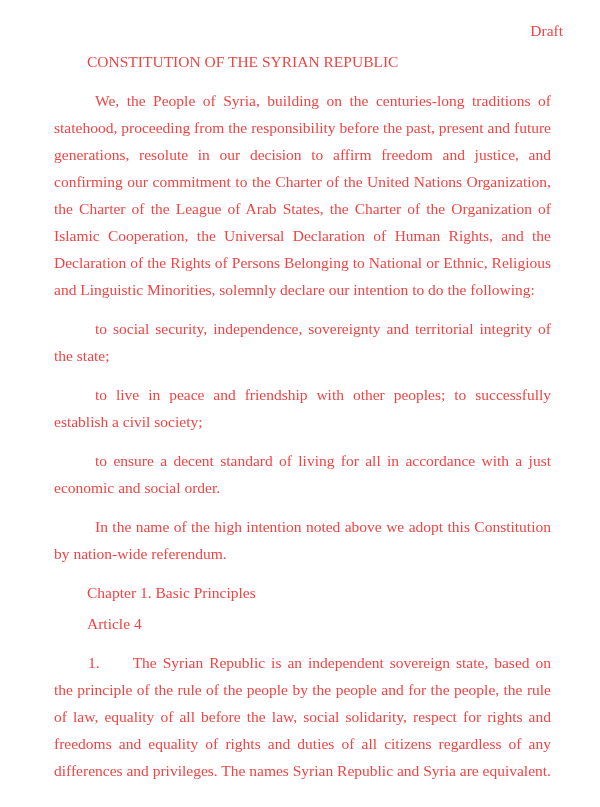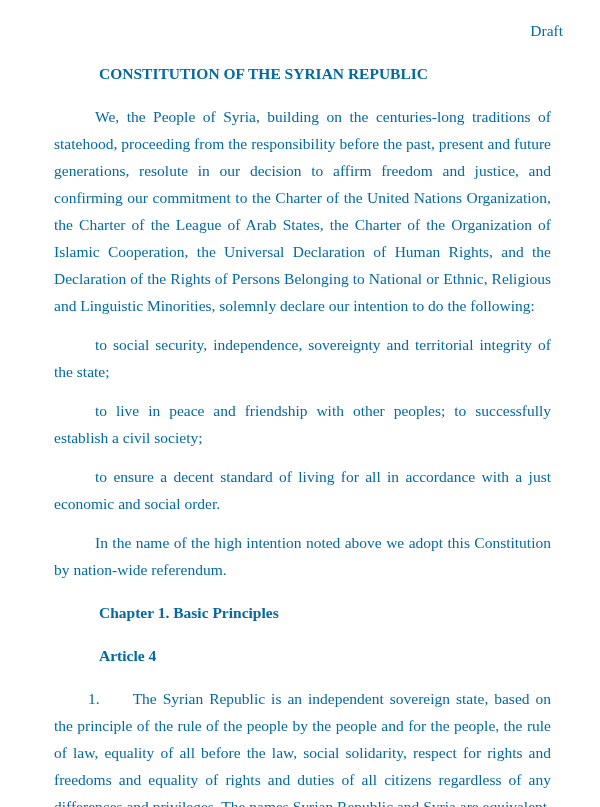--- a/index.html
+++ b/index.html
@@ -13,32 +13,32 @@
     overflow: hidden;
   }
   .page {
     width: 600px;
     height: 807px;
     padding: 17px 37px 0 42px;
     box-sizing: border-box;
     font-family: "Liberation Serif", "DejaVu Serif", serif;
     font-size: 15.5px;
     line-height: 27px;
-    color: #0369a1;
+    color: #ef4444;
   }
   .draft {
     text-align: right;
   }
   .doc-title,
   .chapter-heading,
   .article-heading {
-    margin: 16px;
+    margin: 4px;
     font-size: 15.5px;
     line-height: 27px;
-    font-weight: bold;
+    font-weight: normal;
     text-indent: 41px;
   }
   p.para {
     margin: 12px;
     text-indent: 41px;
     text-align: justify;
   }
   p.clause {
     text-indent: 34px;
   }

